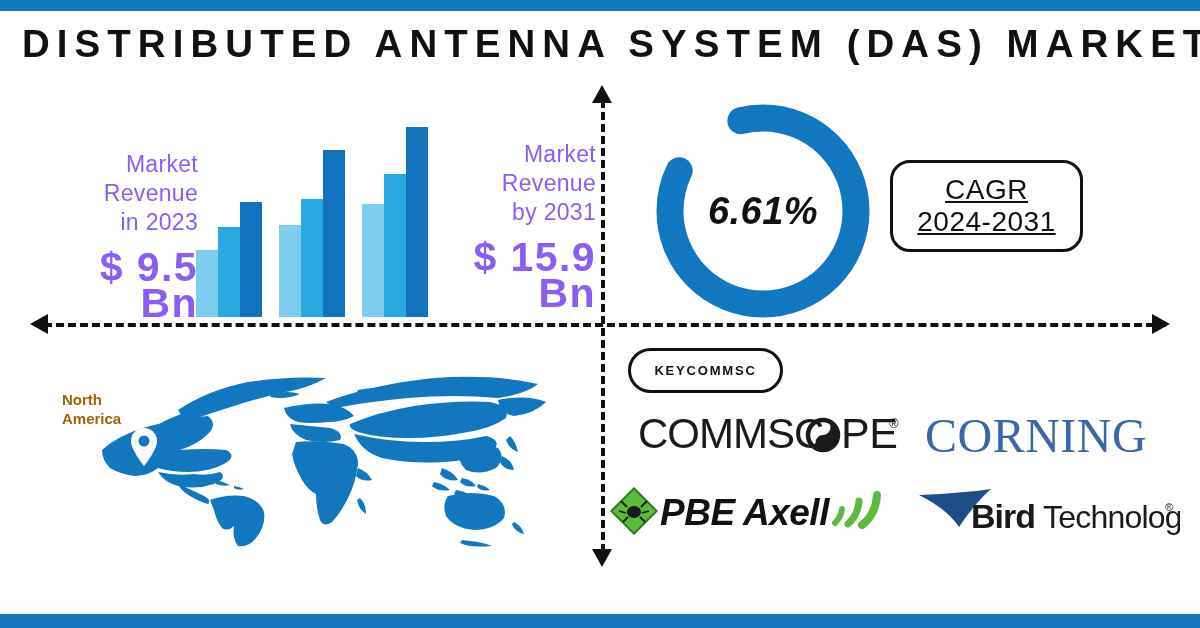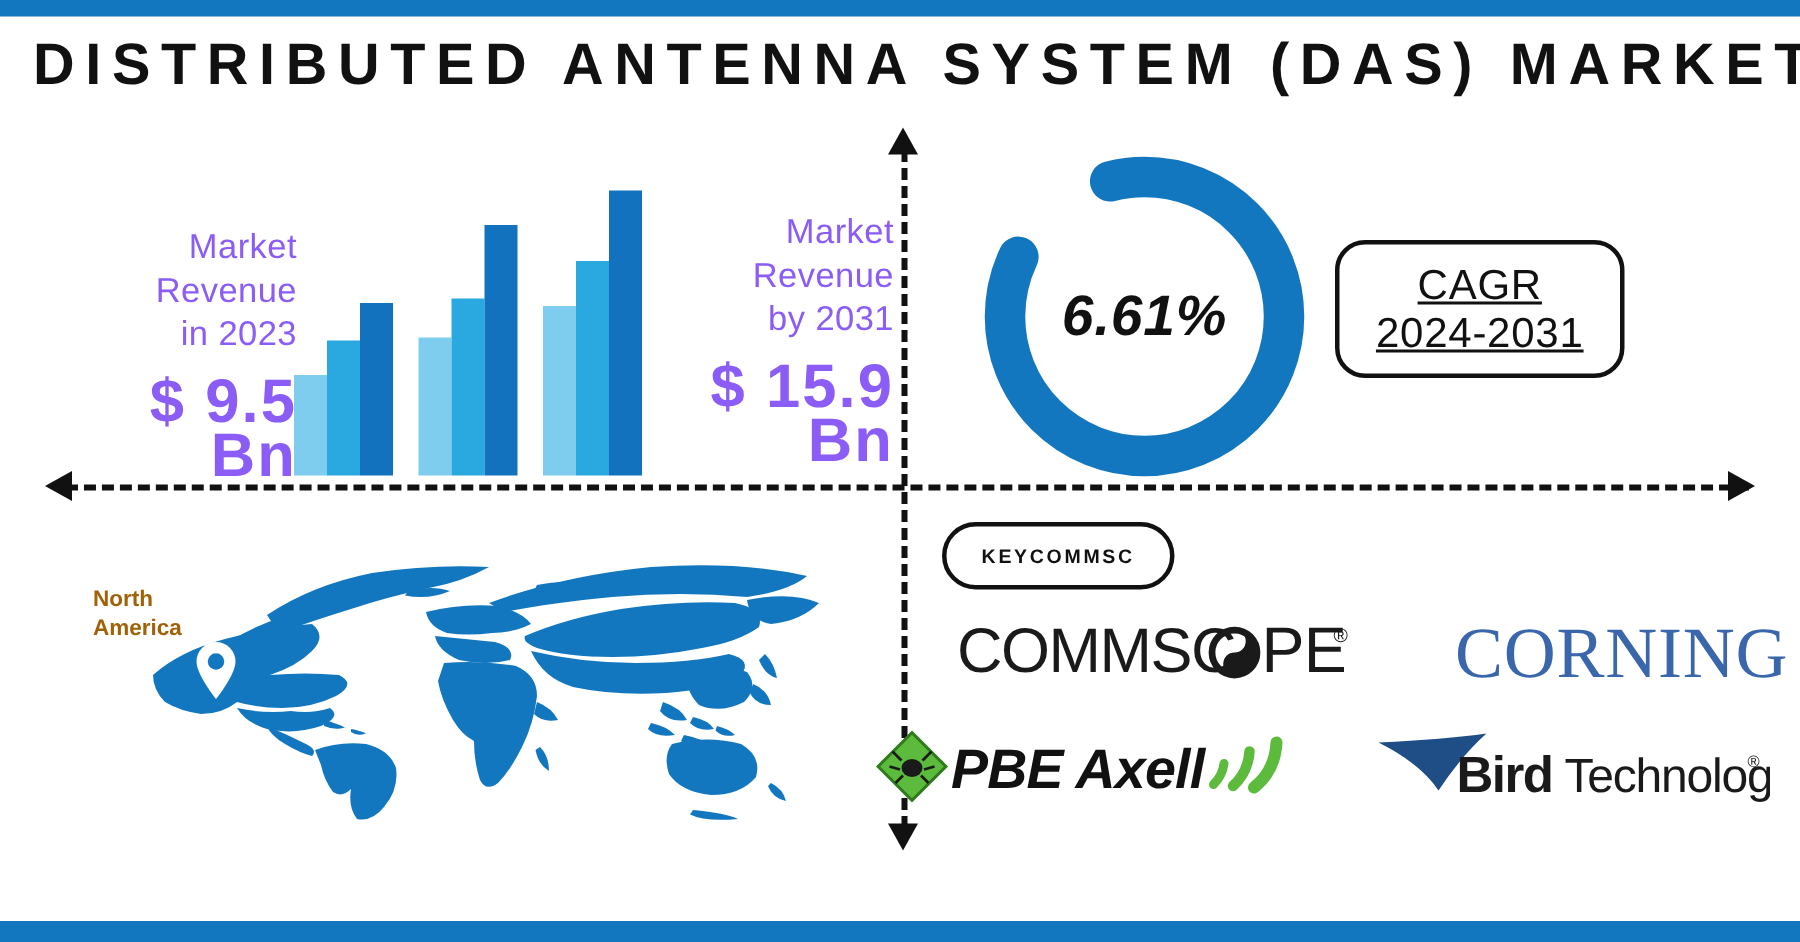--- a/index.html
+++ b/index.html
@@ -204,38 +204,37 @@
   .kp-pill .l { font-size: 13px; font-weight: 700; letter-spacing: 1.8px; line-height: 16px; }
 
   
   .logo {
     position: absolute;
     display: flex;
     align-items: center;
   }
   .logo-commscope { left: 638px; top: 412px; width: 270px; height: 46px; }
   .logo-corning   { left: 925px; top: 412px; width: 250px; height: 46px; }
-  .logo-pbe       { left: 584px; top: 487px; width: 285px; height: 48px; }
+  .logo-pbe       { left: 610px; top: 487px; width: 285px; height: 48px; }
   .logo-bird      { left: 915px; top: 487px; width: 265px; height: 48px; }
 
   .cs-text {
     font-family: "Liberation Sans Narrow", "Liberation Sans", sans-serif;
     font-size: 42px;
     font-weight: 400;
     letter-spacing: -1px;
     color: #1a1a1a;
   }
 
   .corning-text {
     font-family: "Liberation Serif", serif;
     font-size: 48px;
     font-weight: 400;
     letter-spacing: 0.5px;
     color: #3a66ab;
-    margin-left: 45px;
   }
 
   
   .map {
     position: absolute;
     left: 58px;
     top: 372px;
     width: 508px;
     height: 176px;
   }

